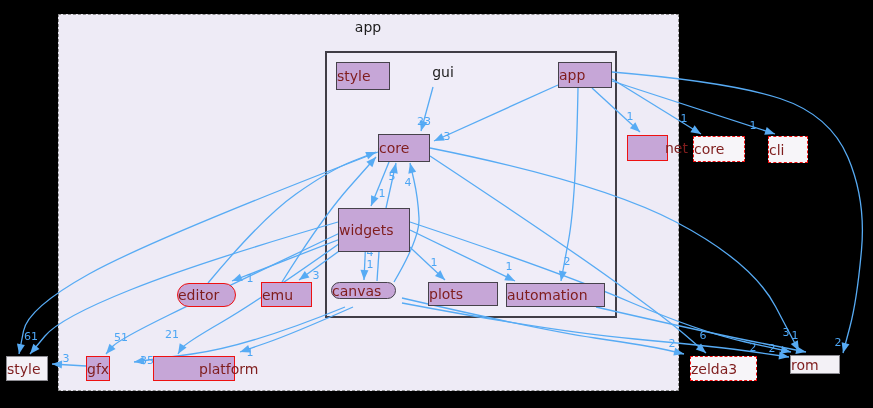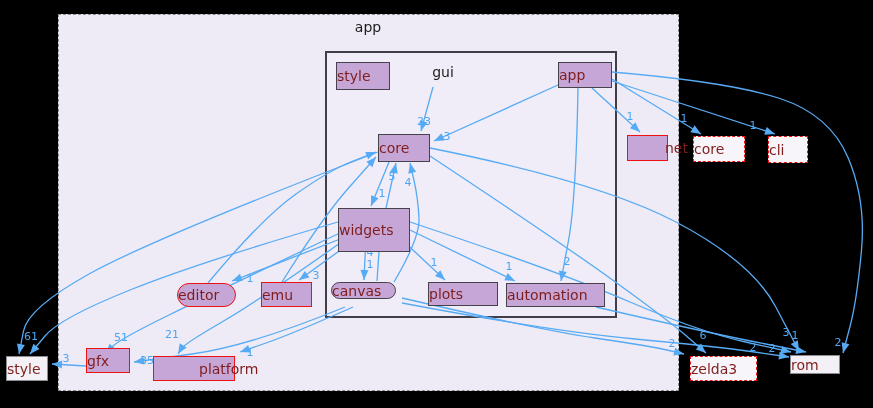--- a/index.html
+++ b/index.html
@@ -216,21 +216,21 @@
       </div>
       <div class="node white-red-dashed" style="left: 693px; top: 136px; width: 52px; height: 26px;">
         <span>core</span>
       </div>
       <div class="node white-red-dashed" style="left: 768px; top: 136px; width: 40px; height: 27px;">
         <span>cli</span>
       </div>
       <div class="node white-gray" style="left: 6px; top: 356px; width: 42px; height: 25px;">
         <span>style</span>
       </div>
-      <div class="node purple-red" style="left: 86px; top: 348px; width: 44px; height: 25px;">
+      <div class="node purple-red" style="left: 86px; top: 356px; width: 24px; height: 25px;">
         <span>gfx</span>
       </div>
       <div class="node purple-red" style="left: 153px; top: 356px; width: 82px; height: 25px; padding-left: 45px;">
         <span>platform</span>
       </div>
       <div class="node white-red-dashed" style="left: 690px; top: 356px; width: 67px; height: 25px;">
         <span>zelda3</span>
       </div>
       <div class="node white-gray" style="left: 790px; top: 355px; width: 50px; height: 19px;">
         <span>rom</span>

